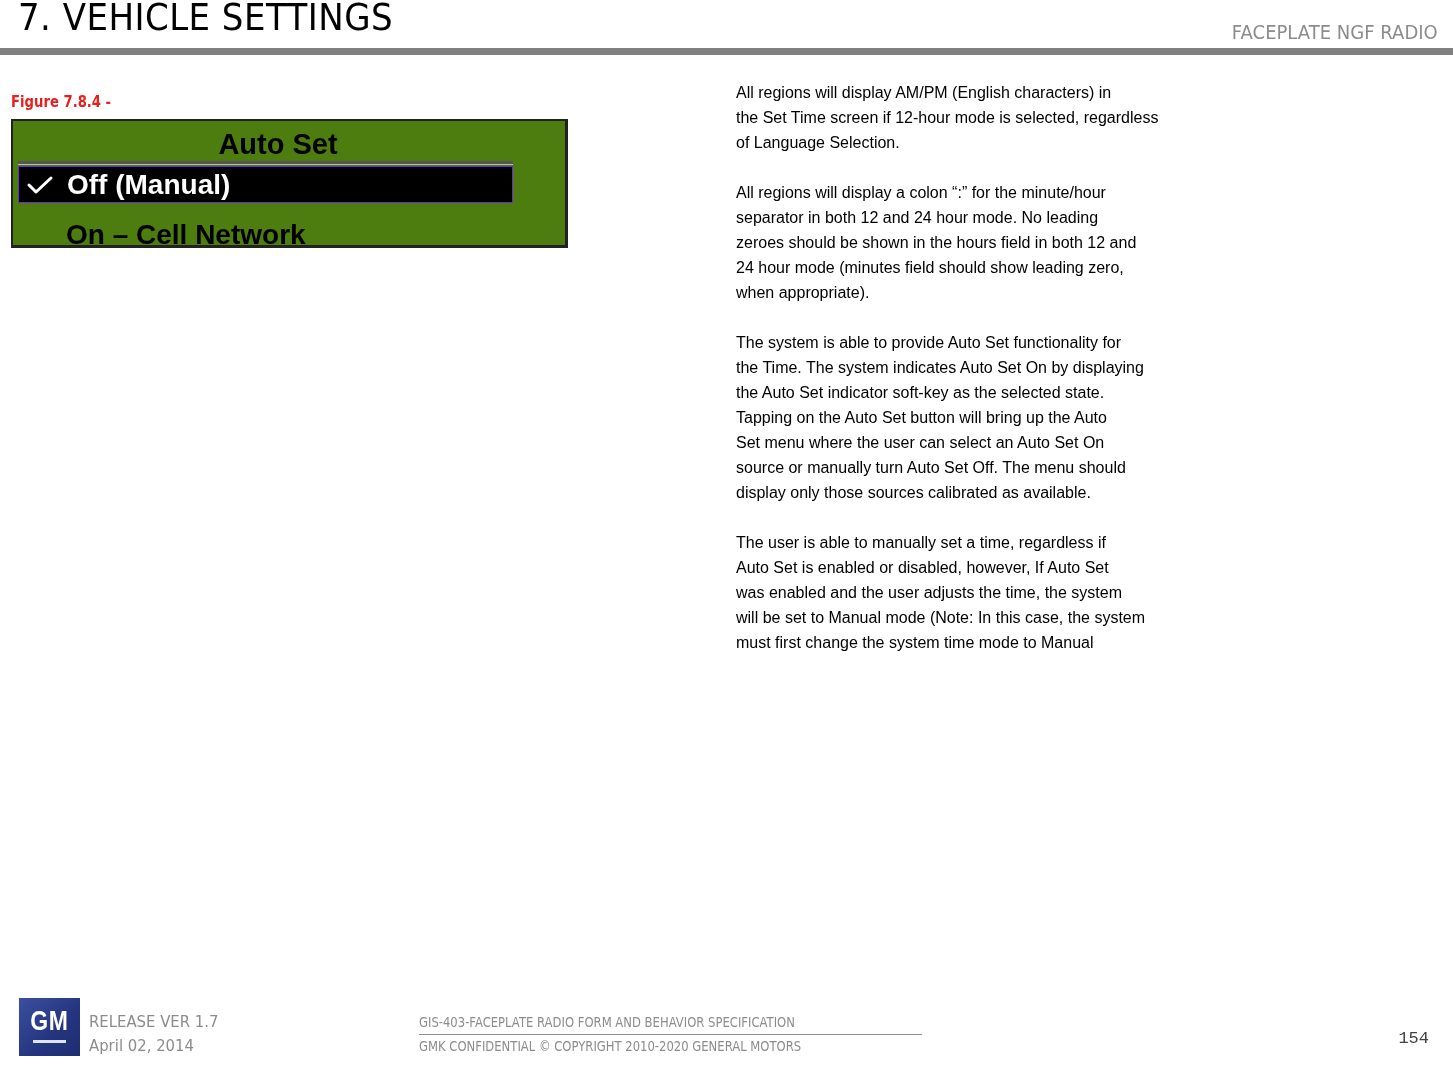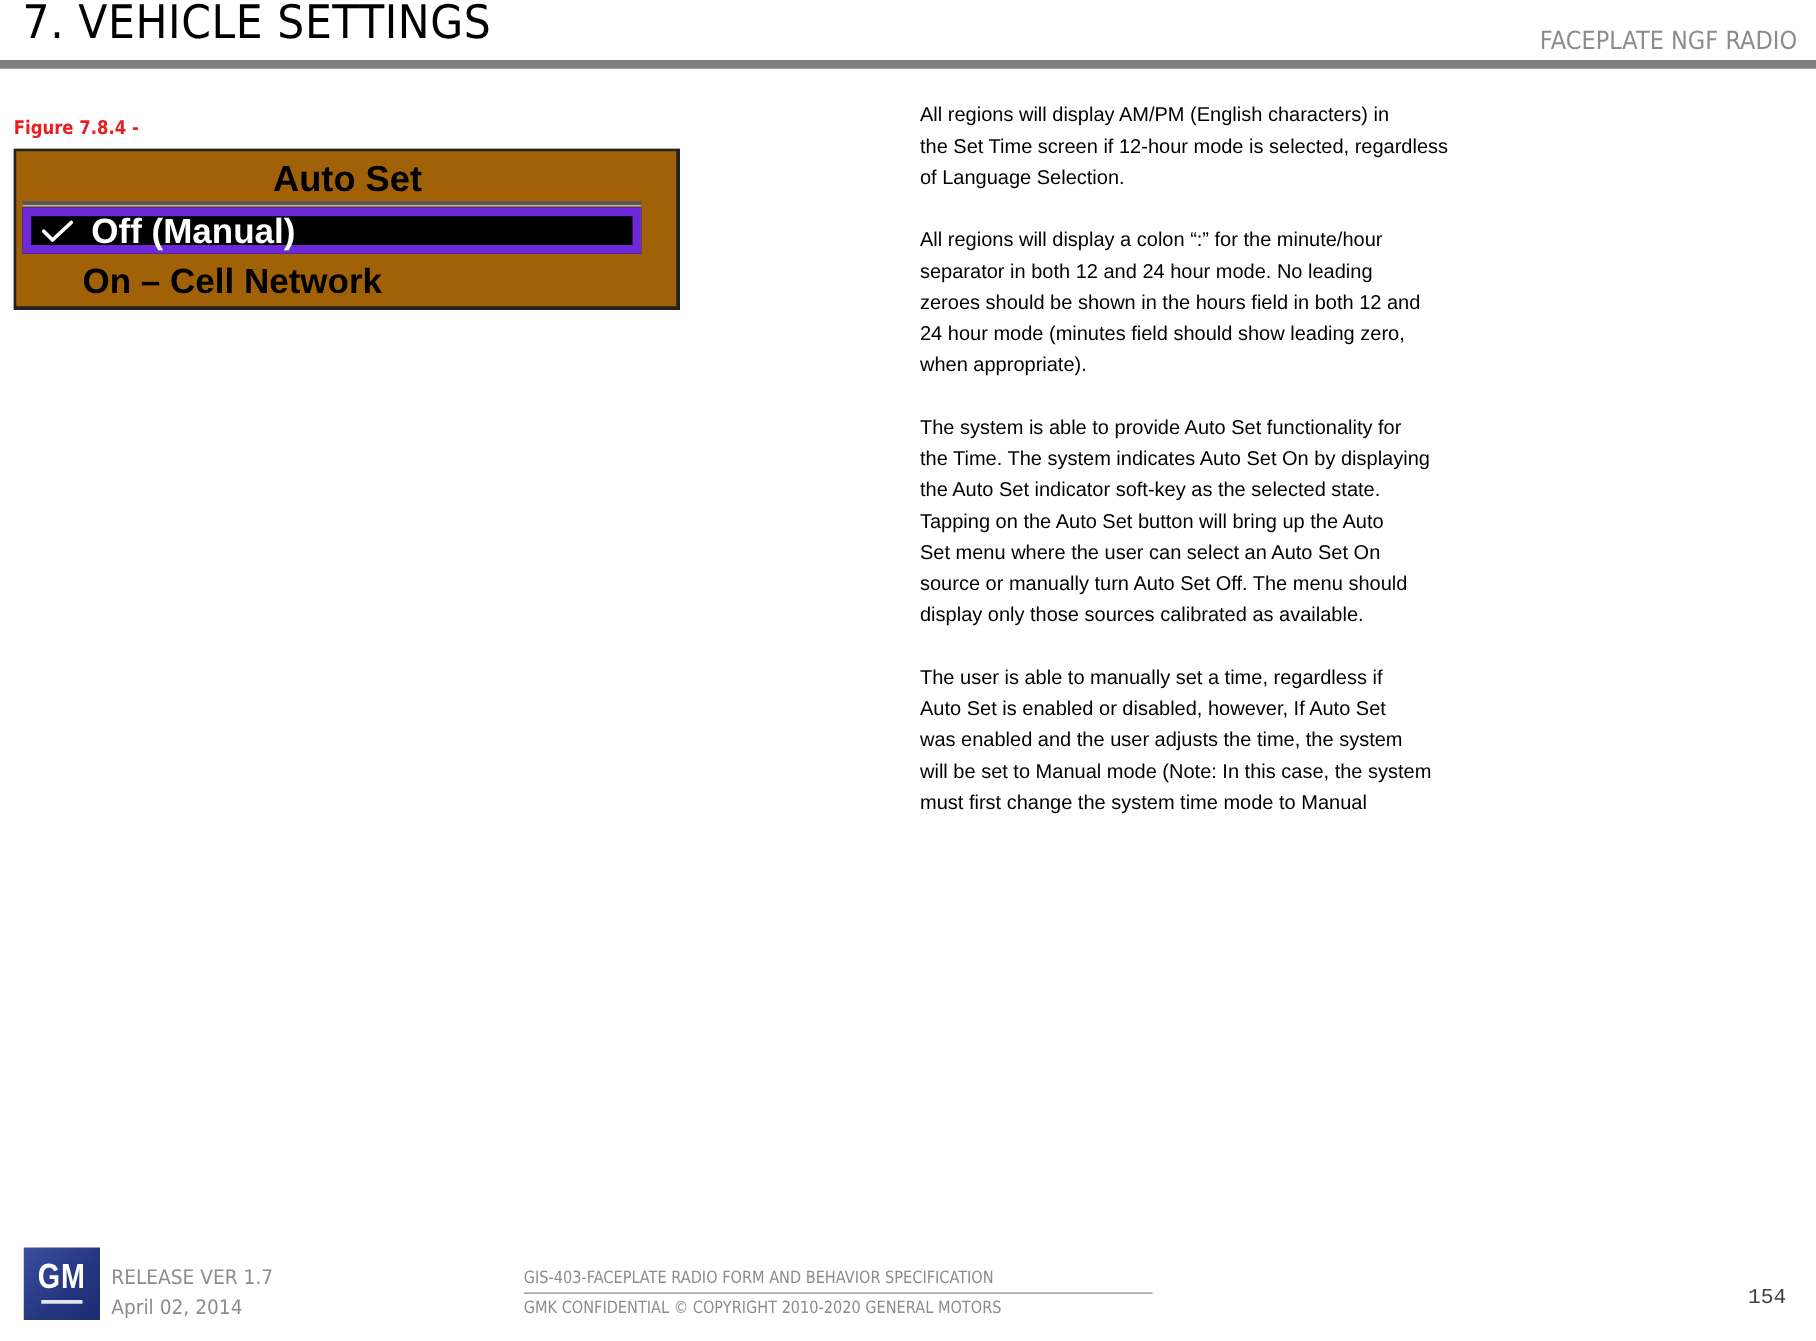--- a/index.html
+++ b/index.html
@@ -35,45 +35,45 @@
     .figure-caption {
       position: absolute; left: 11px; top: 93px;
       font-family: "DejaVu Sans", "Liberation Sans", sans-serif;
       font-size: 15px; font-weight: bold; color: #e81f1f;
       transform: scaleX(0.88); transform-origin: left top;
     }
     .menu-frame {
       position: absolute; left: 11px; top: 119px;
       width: 528px; height: 124px;
       border: 2px solid #222; border-right-width: 3px; border-bottom-width: 3px;
-      background: #a16207; box-sizing: content-box;
+      background: #4d7c0f; box-sizing: content-box; padding-left: 24px;
     }
     .menu-title {
       position: absolute; left: 0; top: 4px; width: 530px;
       text-align: center; font-size: 29px; font-weight: bold; line-height: 38px;
     }
     .menu-title-rule {
       position: absolute; left: 5px; top: 40px; width: 495px; height: 3px;
       background: #555; border-bottom: 1px solid #bbb;
     }
     .menu-item {
       position: absolute; left: 5px; width: 495px; height: 37px;
       display: flex; align-items: center;
     }
-    .menu-item.selected { background: #000; color: #fff; border: 7px solid #6d28d9; box-sizing: border-box; }
+    .menu-item.selected { background: #000; color: #fff; border: 1px solid #6d28d9; box-sizing: border-box; }
     .menu-item .check {
       width: 28px; height: 20px; margin-left: 7px; margin-right: 12px;
       display: inline-block;
     }
     .menu-item .label {
       font-size: 28px; font-weight: bold; line-height: 37px;
       position: absolute; left: 48px;
     }
     .item-1 { top: 45px; }
-    .item-2 { top: 85px; text-align: center; }
+    .item-2 { top: 95px; text-align: center; }
 
     
     .body-text {
       position: absolute; left: 736px; top: 80px; width: 520px;
       font-family: "Liberation Sans", "DejaVu Sans", sans-serif;
       font-size: 16px; line-height: 25px; color: #000;
     }
     .body-text p { margin: 0 0 25px 0; }
     .body-text .ln { display: block; white-space: nowrap; }
 

